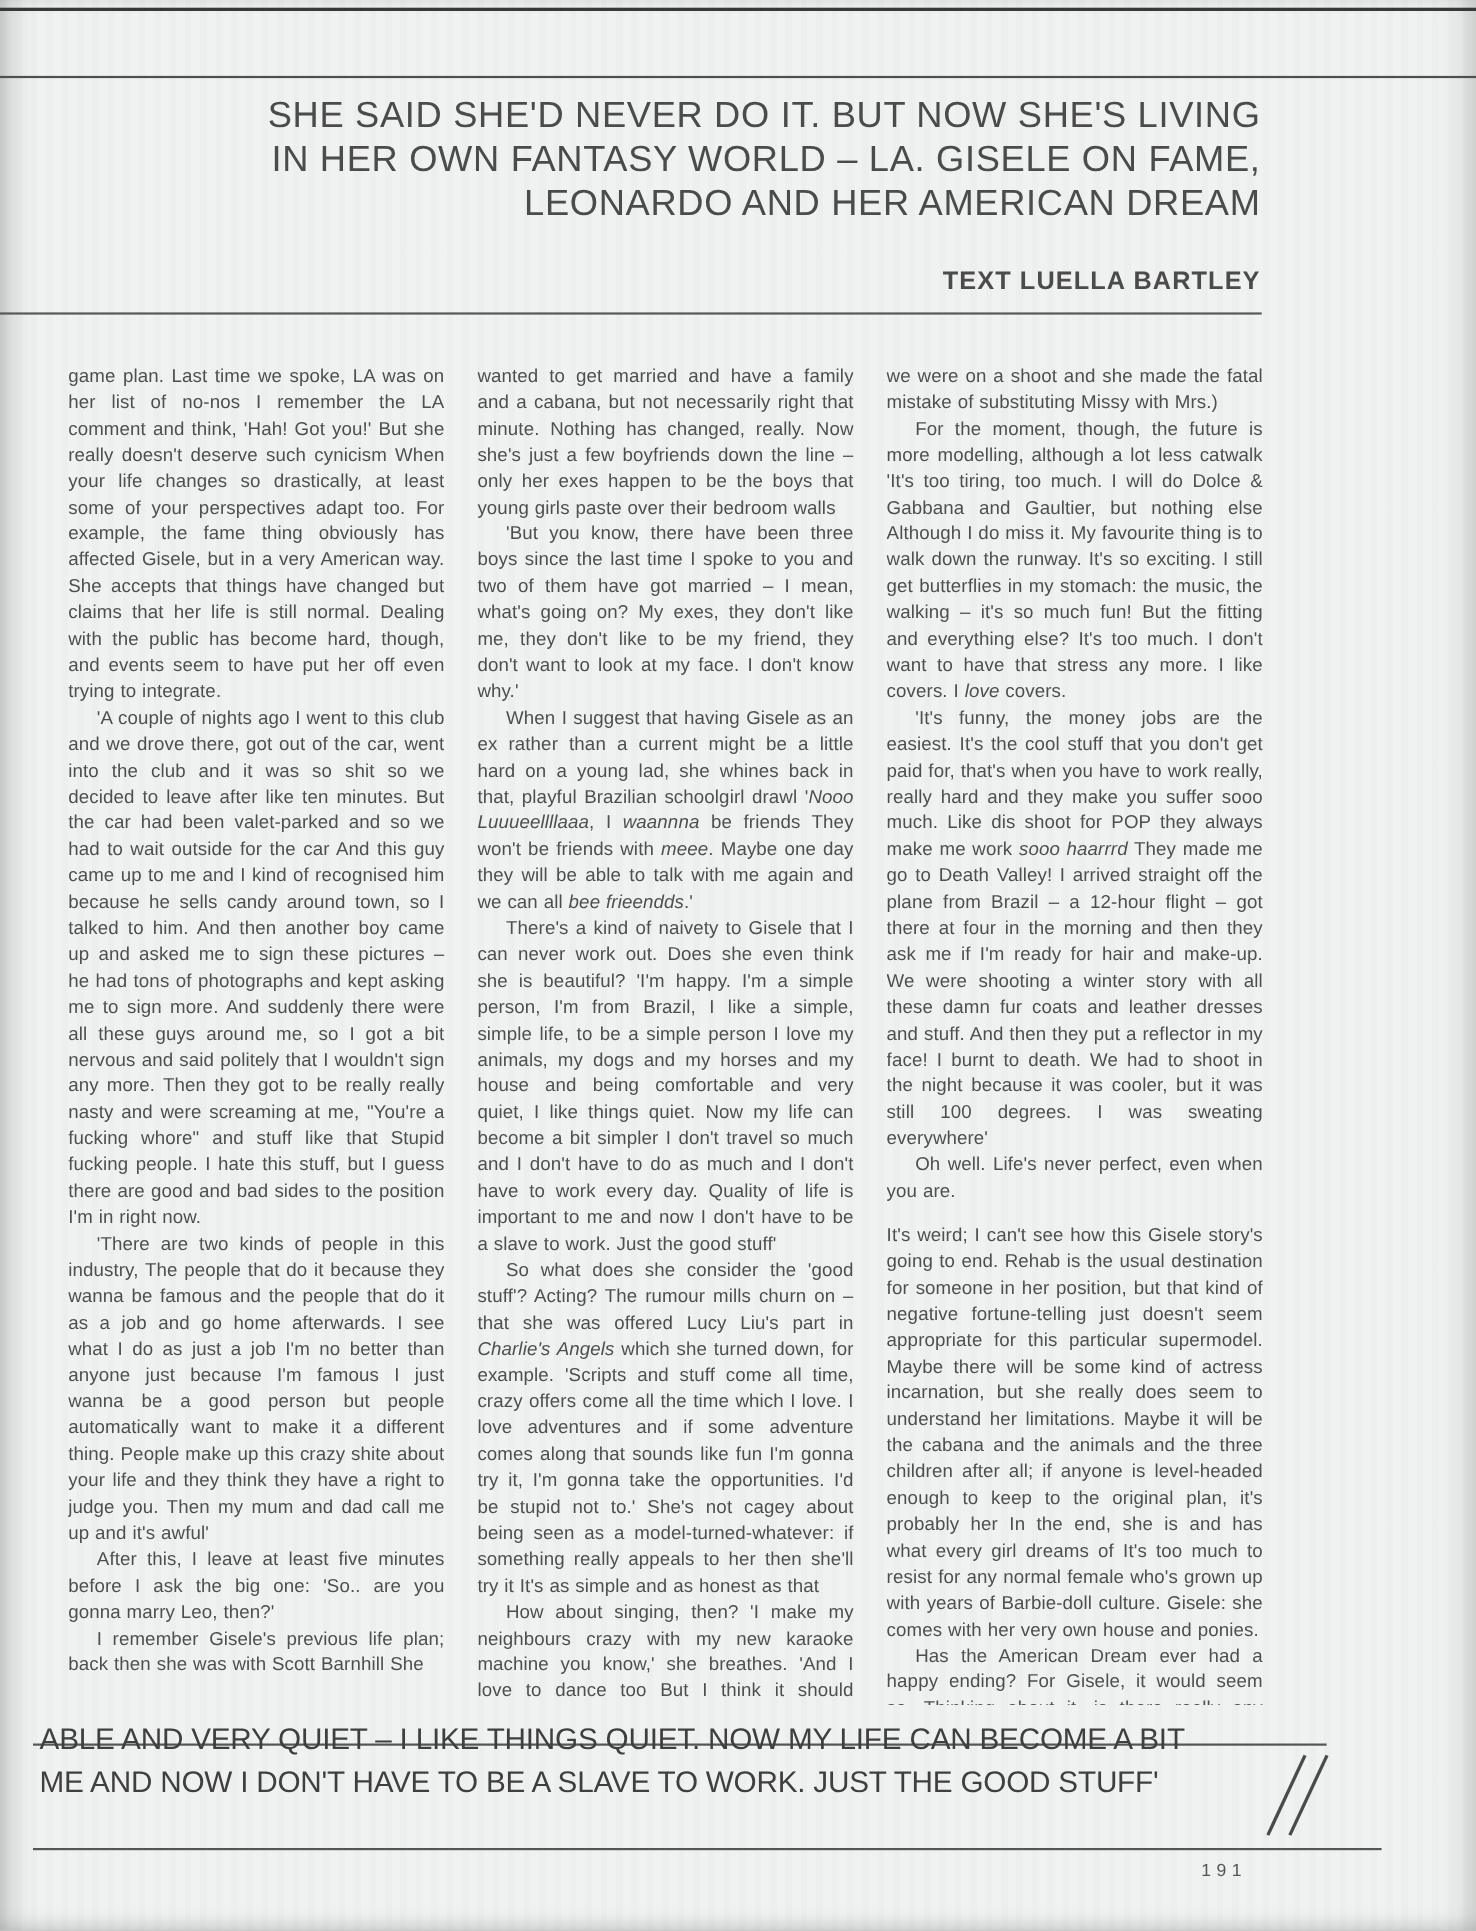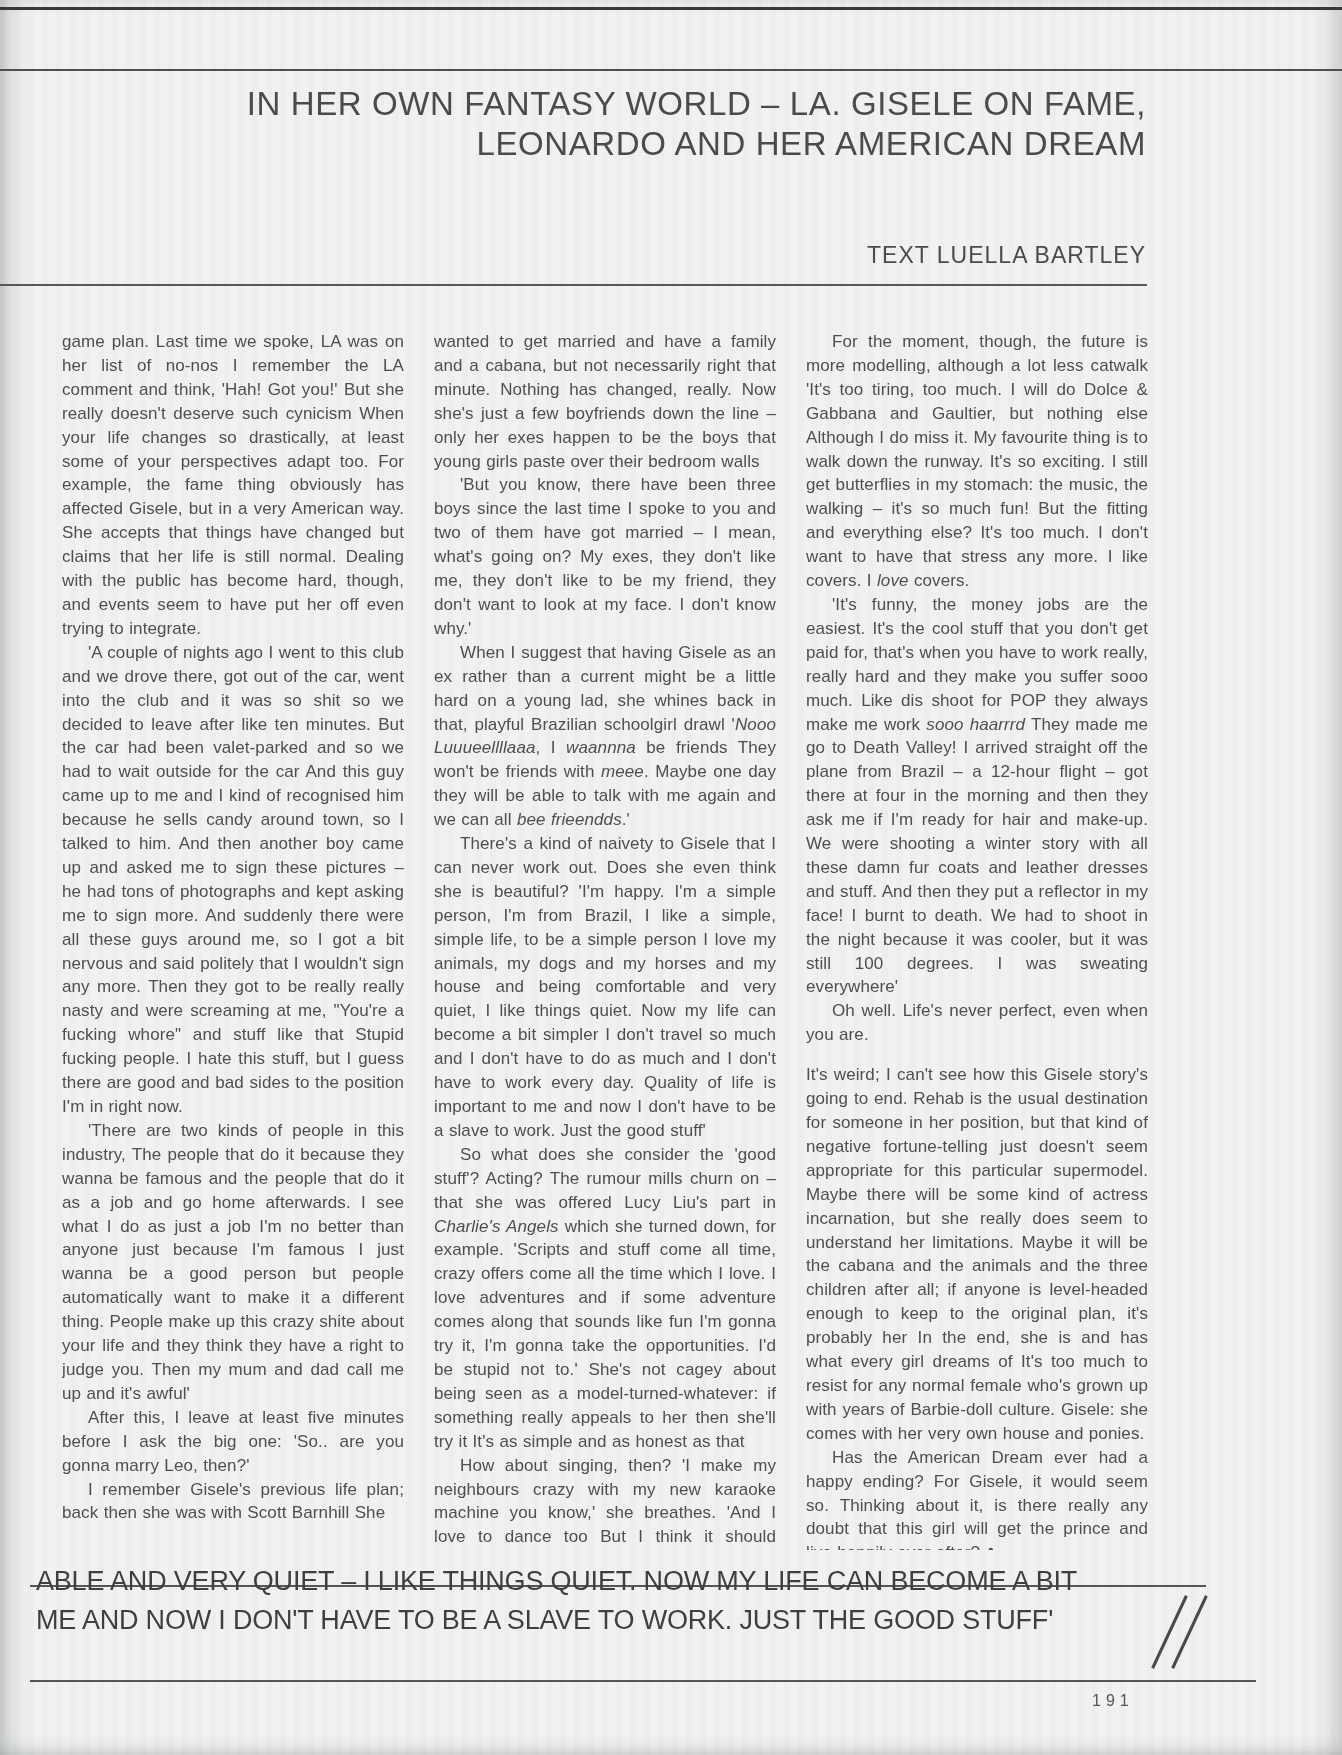--- a/index.html
+++ b/index.html
@@ -14,21 +14,21 @@
   .rule{position:absolute;background:#4a4a4a;}
   .top-edge-rule{top:7px;left:0;width:1342px;height:3px;background:#383838;}
   .header-rule{top:69px;left:0;width:1342px;height:2px;background:#4f4f4f;}
   .byline-rule{top:284px;left:0;width:1147px;height:2px;background:#585858;}
   .headline{
     position:absolute;top:84px;right:196px;text-align:right;
     font-size:33px;line-height:40px;font-weight:300;color:#4b4b4b;letter-spacing:0.6px;
   }
   .byline{
     position:absolute;top:242px;right:196px;text-align:right;
-    font-size:23px;font-weight:400;color:#4b4b4b;letter-spacing:1px;
+    font-size:23px;font-weight:700;color:#4b4b4b;letter-spacing:1px;
   }
   .columns{
     position:absolute;top:330px;left:62px;width:1086px;height:1220px;
     display:flex;gap:30px;overflow:hidden;
   }
   .col{flex:1 1 0;overflow:hidden;}
   .col p{
     margin:0;font-size:17px;line-height:23.9px;text-align:justify;
     color:#4e4e4e;letter-spacing:0.1px;word-spacing:0.5px;
   }
@@ -50,20 +50,21 @@
 </style>
 </head>
 <body>
 
 <div class="page">
 
   <div class="rule top-edge-rule"></div>
   <div class="rule header-rule"></div>
 
   <div class="headline">
+    <div>SHE SAID SHE'D NEVER DO IT. BUT NOW SHE'S LIVING</div>
     <div>IN HER OWN FANTASY WORLD – LA. GISELE ON FAME,</div>
     <div>LEONARDO AND HER AMERICAN DREAM</div>
   </div>
 
   <div class="byline">TEXT LUELLA BARTLEY</div>
   <div class="rule byline-rule"></div>
 
   <main class="columns">
     <div class="col" id="col-0">
         <p><span>game plan. Last time we spoke, LA was on her list of no-nos I remember the LA comment and think, 'Hah! Got you!' But she really doesn't deserve such cynicism When your life changes so drastically, at least some of your perspectives adapt too. For example, the fame thing obviously has affected Gisele, but in a very American way. She accepts that things have changed but claims that her life is still normal. Dealing with the public has become hard, though, and events seem to have put her off even trying to integrate.</span></p>
@@ -74,20 +75,21 @@
       </div>
     <div class="col" id="col-1">
         <p><span>wanted to get married and have a family and a cabana, but not necessarily right that minute. Nothing has changed, really. Now she's just a few boyfriends down the line – only her exes happen to be the boys that young girls paste over their bedroom walls</span></p>
         <p class="indent"><span>'But you know, there have been three boys since the last time I spoke to you and two of them have got married – I mean, what's going on? My exes, they don't like me, they don't like to be my friend, they don't want to look at my face. I don't know why.'</span></p>
         <p class="indent"><span>When I suggest that having Gisele as an ex rather than a current might be a little hard on a young lad, she whines back in that, playful Brazilian schoolgirl drawl '</span><i>Nooo Luuueellllaaa</i><span>, I </span><i>waannna</i><span> be friends They won't be friends with </span><i>meee</i><span>. Maybe one day they will be able to talk with me again and we can all </span><i>bee frieendds</i><span>.'</span></p>
         <p class="indent"><span>There's a kind of naivety to Gisele that I can never work out. Does she even think she is beautiful? 'I'm happy. I'm a simple person, I'm from Brazil, I like a simple, simple life, to be a simple person I love my animals, my dogs and my horses and my house and being comfortable and very quiet, I like things quiet. Now my life can become a bit simpler I don't travel so much and I don't have to do as much and I don't have to work every day. Quality of life is important to me and now I don't have to be a slave to work. Just the good stuff'</span></p>
         <p class="indent"><span>So what does she consider the 'good stuff'? Acting? The rumour mills churn on – that she was offered Lucy Liu's part in </span><i>Charlie's Angels</i><span> which she turned down, for example. 'Scripts and stuff come all time, crazy offers come all the time which I love. I love adventures and if some adventure comes along that sounds like fun I'm gonna try it, I'm gonna take the opportunities. I'd be stupid not to.' She's not cagey about being seen as a model-turned-whatever: if something really appeals to her then she'll try it It's as simple and as honest as that</span></p>
         <p class="indent"><span>How about singing, then? 'I make my neighbours crazy with my new karaoke machine you know,' she breathes. 'And I love to dance too But I think it should probably be kept behind closed doors. If I sing I will break somebody's windows But I love music – I still love Mrs Elliott!' (This is a reference to the time</span></p>
       </div>
     <div class="col" id="col-2">
+        <p><span>we were on a shoot and she made the fatal mistake of substituting Missy with Mrs.)</span></p>
         <p class="indent"><span>For the moment, though, the future is more modelling, although a lot less catwalk 'It's too tiring, too much. I will do Dolce &amp; Gabbana and Gaultier, but nothing else Although I do miss it. My favourite thing is to walk down the runway. It's so exciting. I still get butterflies in my stomach: the music, the walking – it's so much fun! But the fitting and everything else? It's too much. I don't want to have that stress any more. I like covers. I </span><i>love</i><span> covers.</span></p>
         <p class="indent"><span>'It's funny, the money jobs are the easiest. It's the cool stuff that you don't get paid for, that's when you have to work really, really hard and they make you suffer sooo much. Like dis shoot for POP they always make me work </span><i>sooo haarrrd</i><span> They made me go to Death Valley! I arrived straight off the plane from Brazil – a 12-hour flight – got there at four in the morning and then they ask me if I'm ready for hair and make-up. We were shooting a winter story with all these damn fur coats and leather dresses and stuff. And then they put a reflector in my face! I burnt to death. We had to shoot in the night because it was cooler, but it was still 100 degrees. I was sweating everywhere'</span></p>
         <p class="indent"><span>Oh well. Life's never perfect, even when you are.</span></p>
         <p class="gap"><span>It's weird; I can't see how this Gisele story's going to end. Rehab is the usual destination for someone in her position, but that kind of negative fortune-telling just doesn't seem appropriate for this particular supermodel. Maybe there will be some kind of actress incarnation, but she really does seem to understand her limitations. Maybe it will be the cabana and the animals and the three children after all; if anyone is level-headed enough to keep to the original plan, it's probably her In the end, she is and has what every girl dreams of It's too much to resist for any normal female who's grown up with years of Barbie-doll culture. Gisele: she comes with her very own house and ponies.</span></p>
         <p class="indent"><span>Has the American Dream ever had a happy ending? For Gisele, it would seem so. Thinking about it, is there really any doubt that this girl will get the prince and live happily ever after? ♣</span></p>
       </div>
   </main>
 
   <div class="rule footer-rule-top"></div>
 

